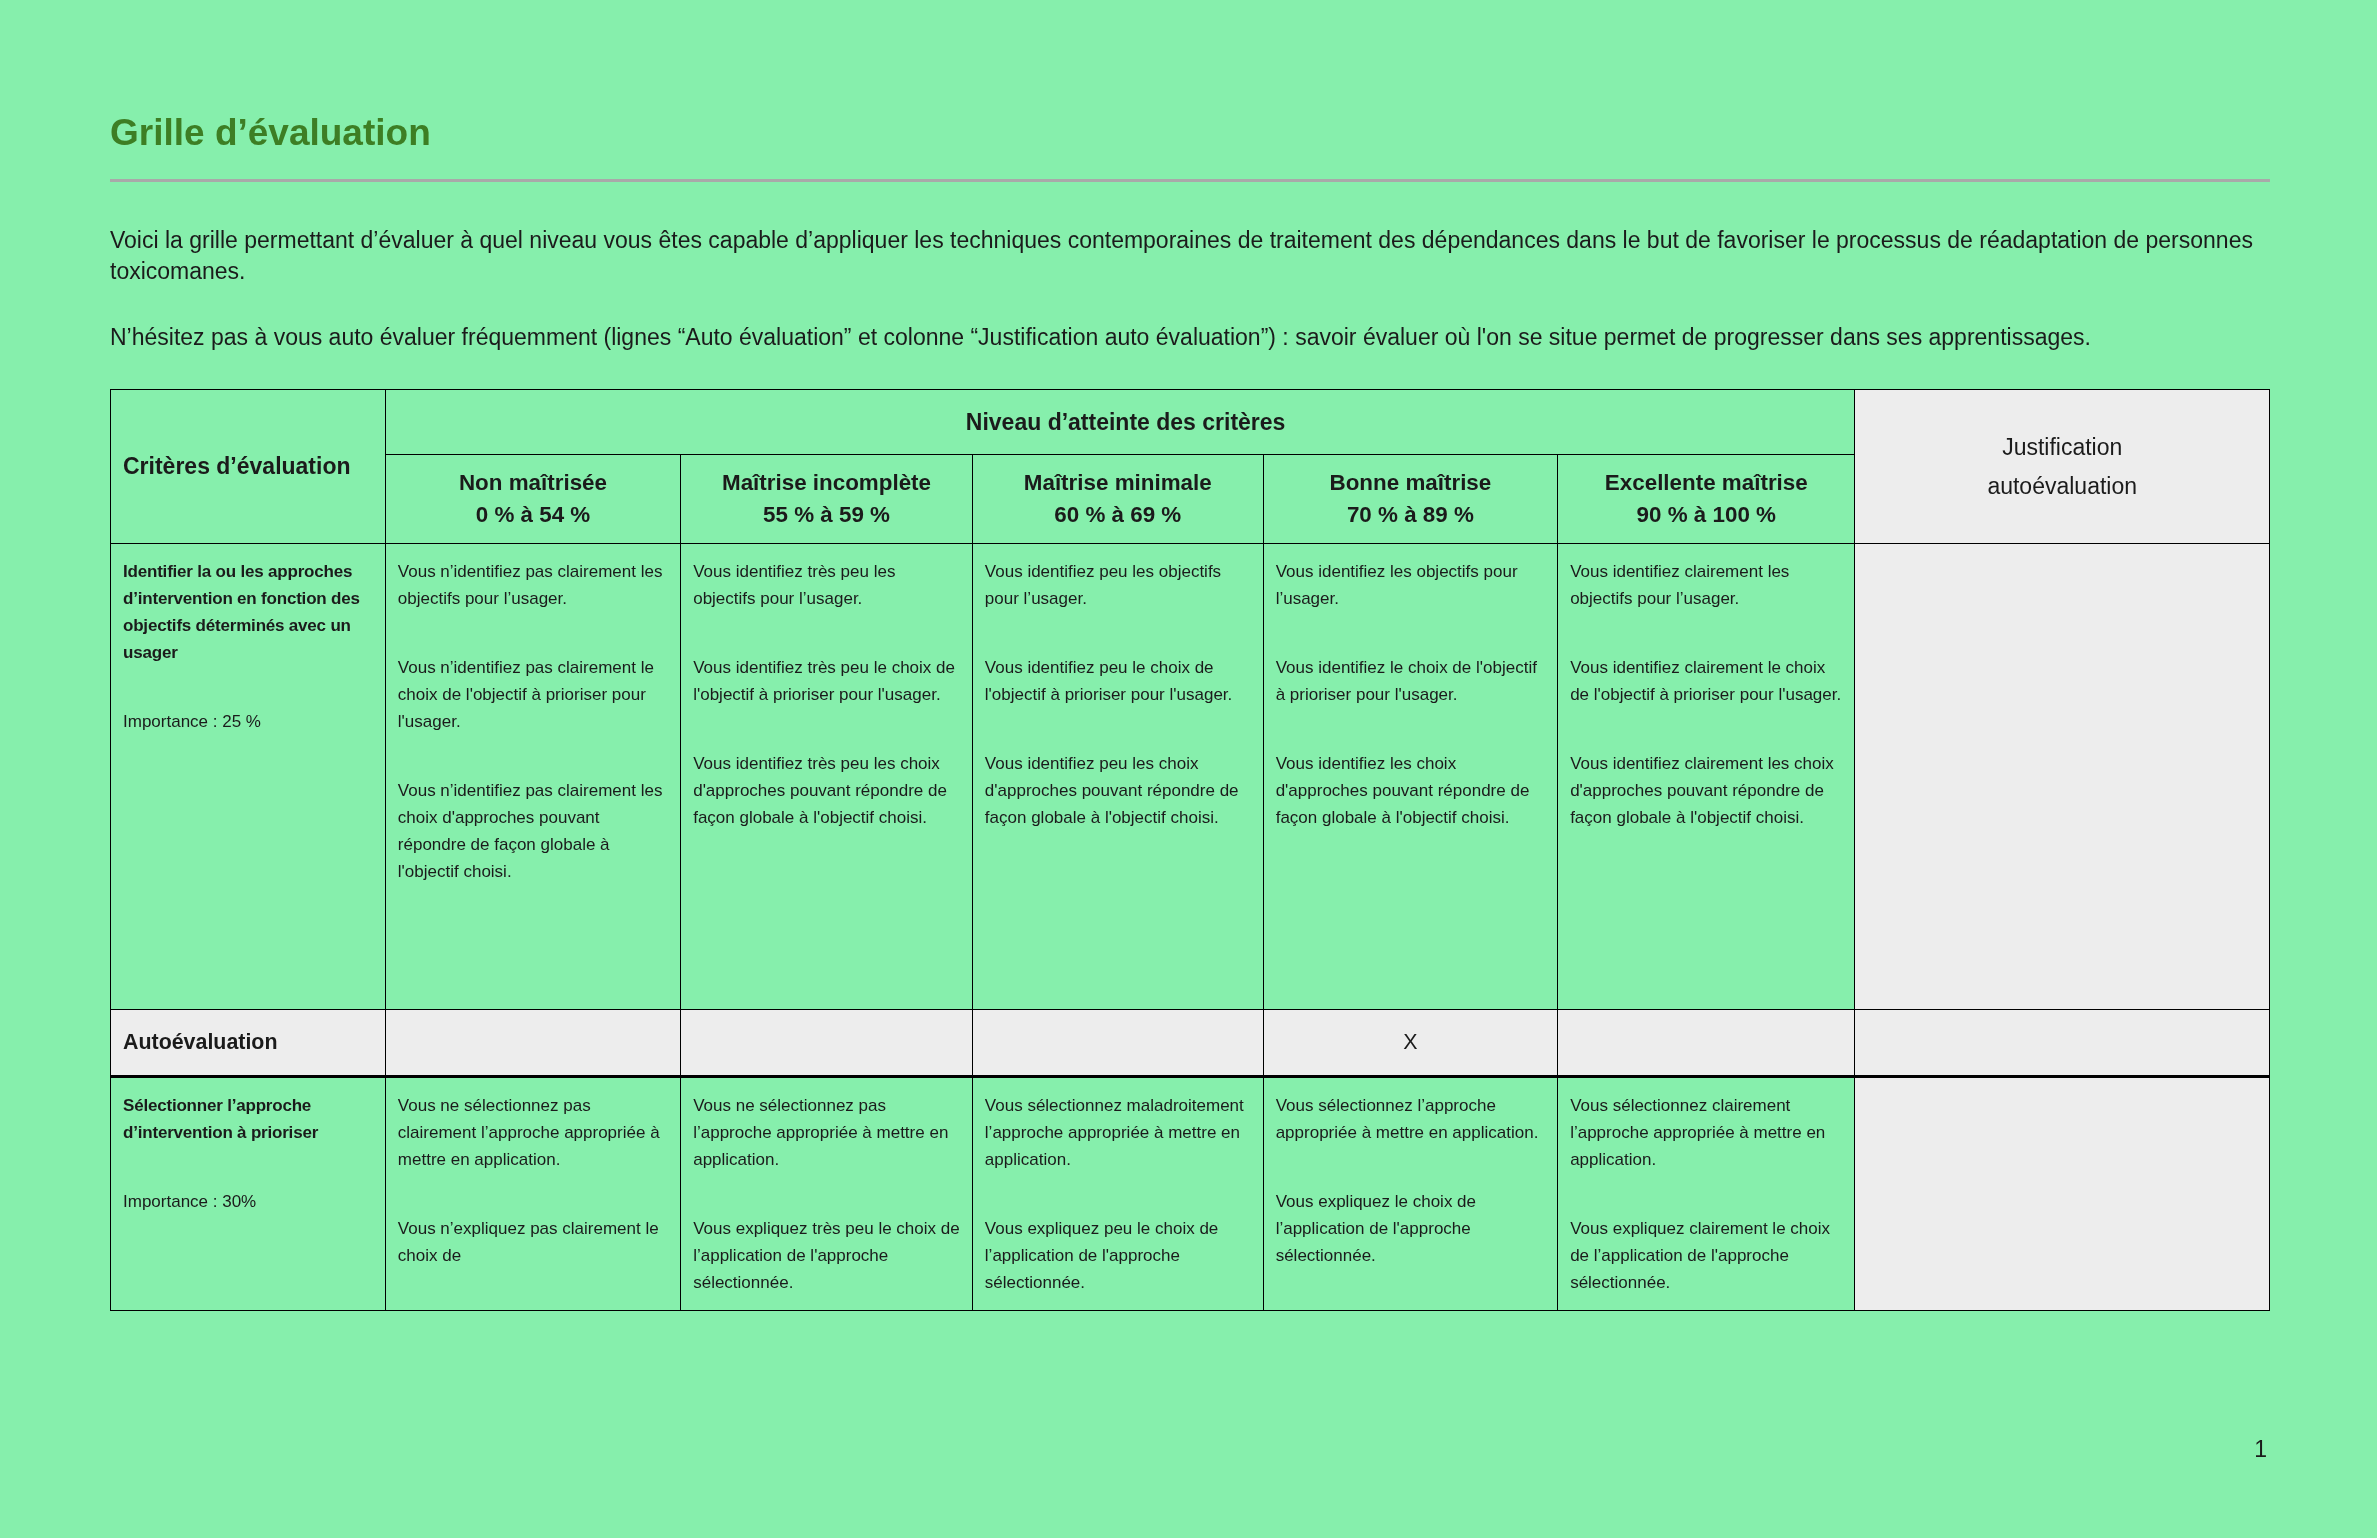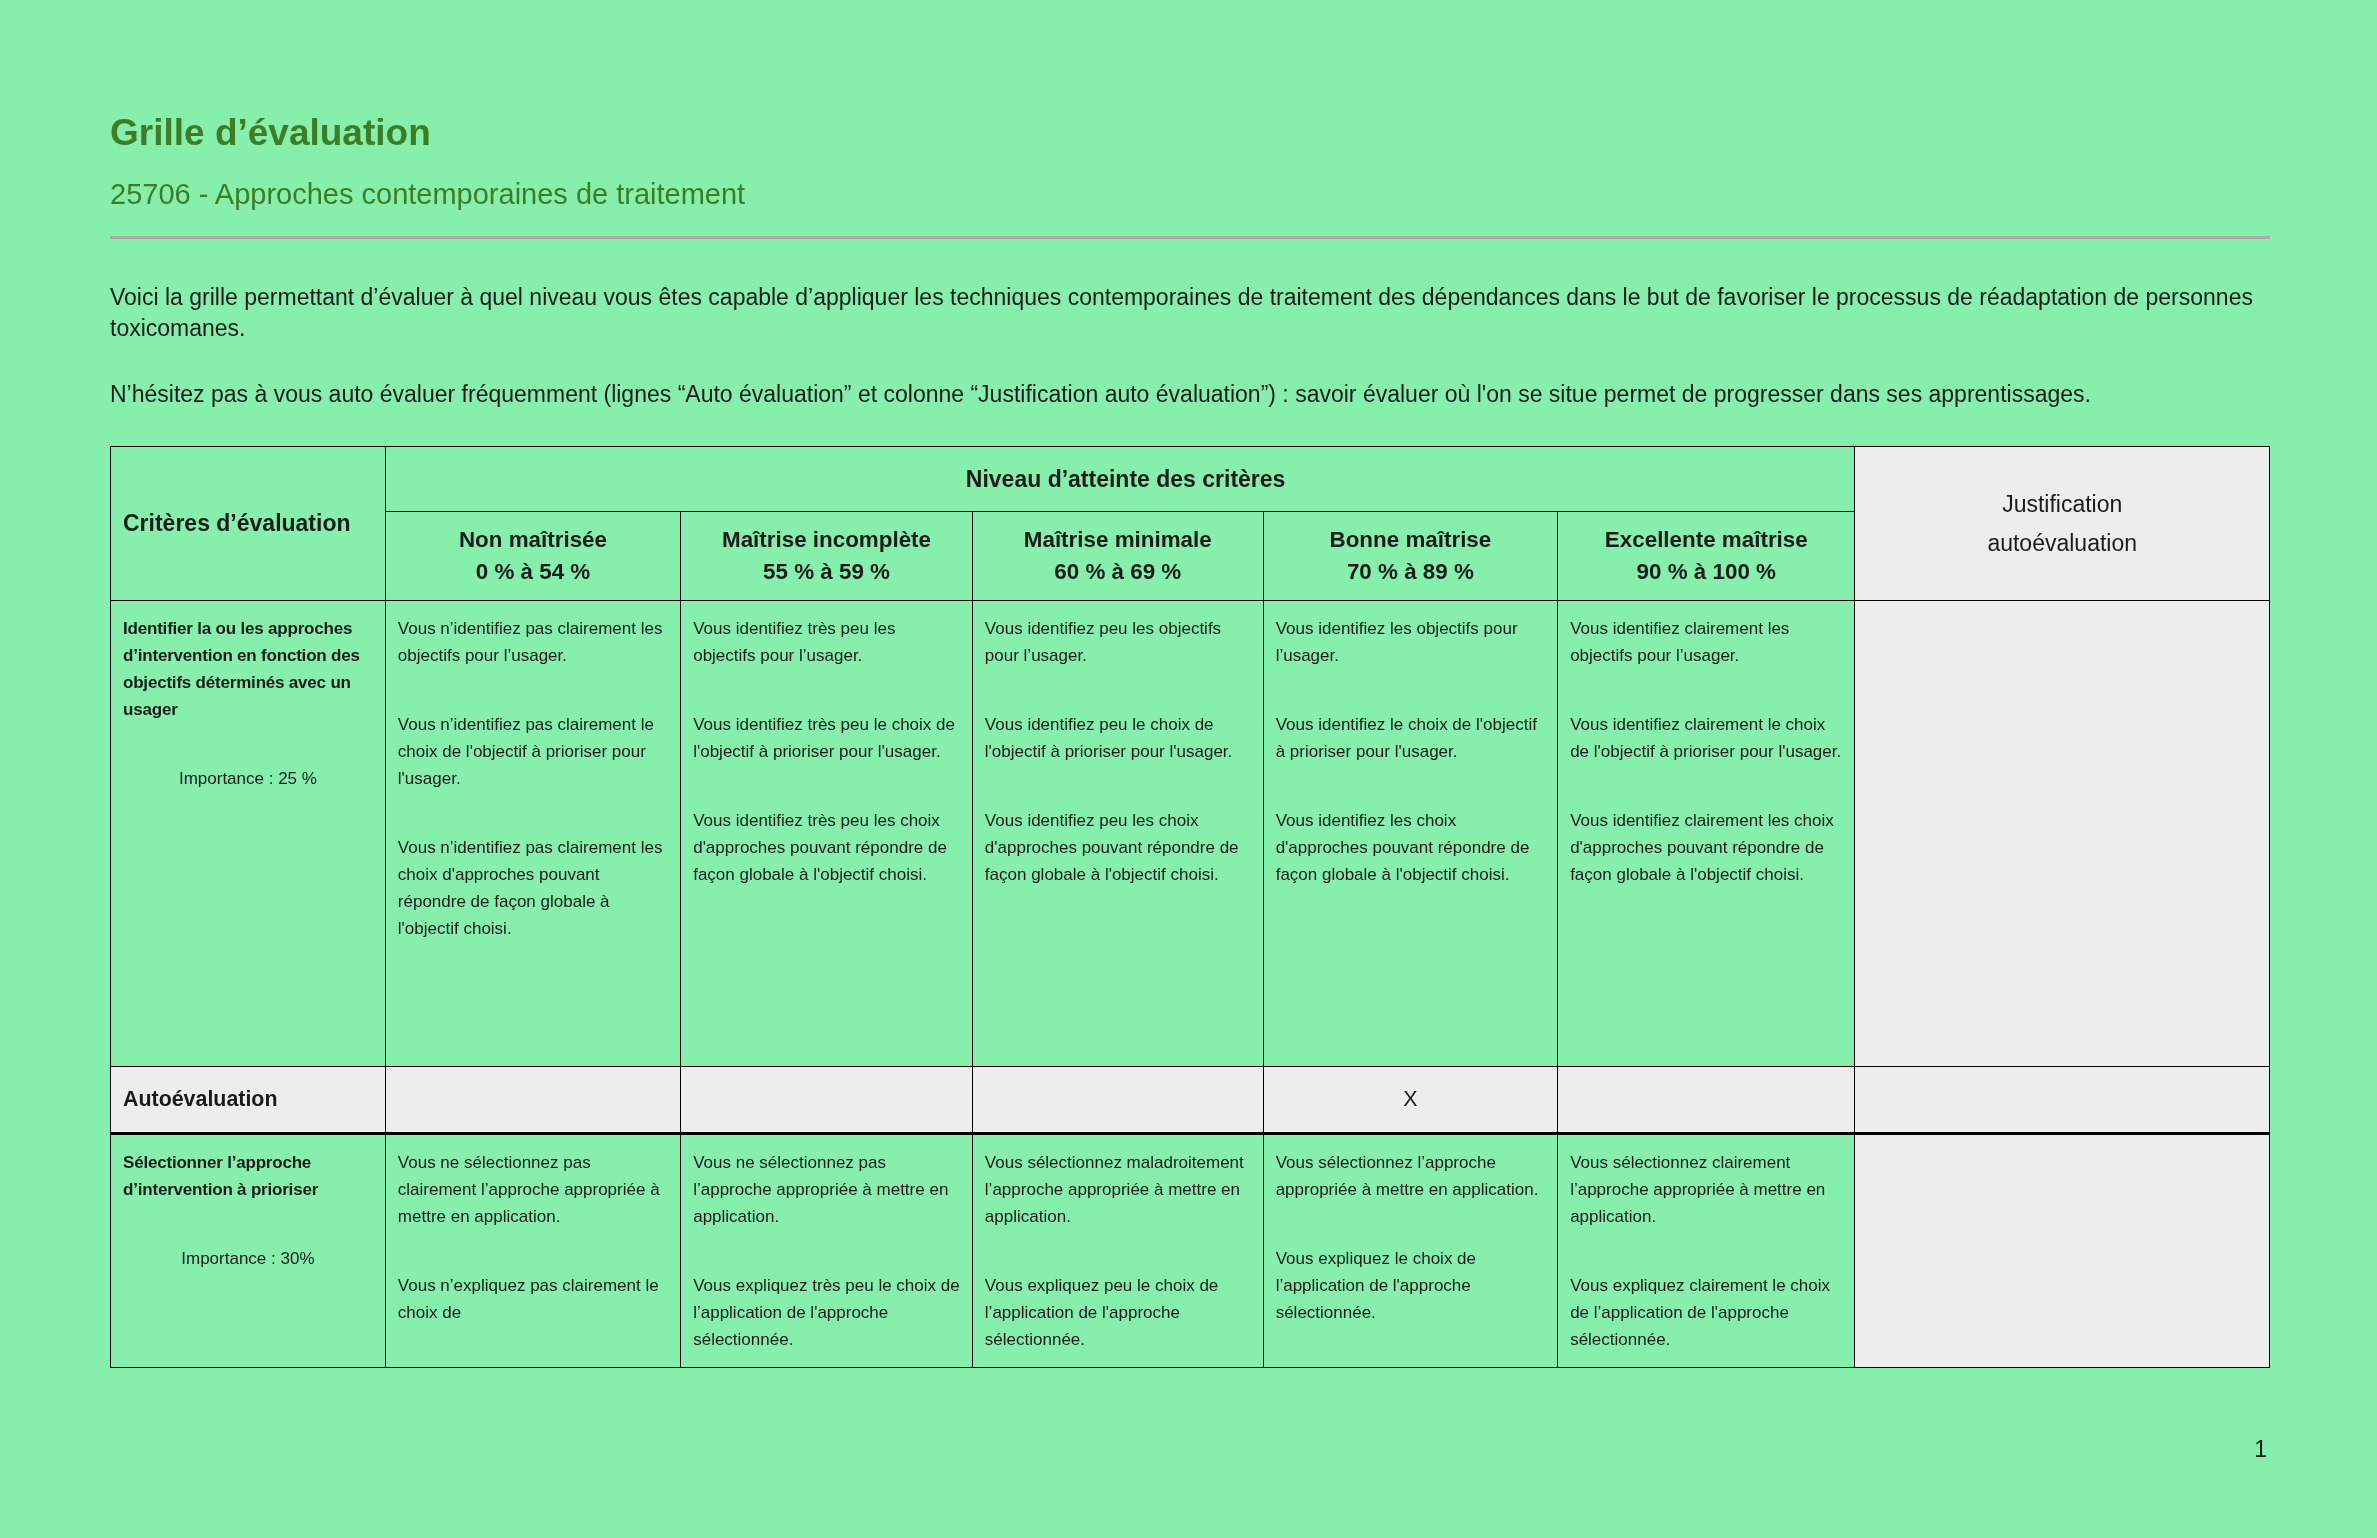--- a/index.html
+++ b/index.html
@@ -28,36 +28,35 @@
   th.level-th{height:89px;text-align:center;vertical-align:middle;
         font-size:22.4px;line-height:32px;font-weight:bold;
         border-bottom:2.8px solid var(--border);}
   th.justif-th{background:var(--gray);vertical-align:middle;text-align:center;
         font-size:23px;line-height:39px;font-weight:normal;border-bottom-width:2.8px;}
   tr.row-tall{height:466px;}
   td.cell{vertical-align:top;padding:14px 12px;font-size:17px;line-height:27px;}
   td.cell p{margin:0;}
   td.cell p + p{margin-top:42px;}
   td.cell p.crit-name{font-weight:bold;letter-spacing:-0.2px;}
-  td.cell p.importance{text-align:center;}
+  td.cell p.importance{}
   td.justif-cell{background:var(--gray);}
   tr.autoeval-row{height:67px;}
   tr.autoeval-row td{background:var(--gray);border-bottom:3.7px solid var(--border);
         vertical-align:middle;font-size:21.4px;}
   td.autoeval-label{font-weight:bold;padding:0 12px;}
   td.autoeval-mark{text-align:center;}
   .pagenum{position:absolute;top:1436px;right:110px;font-size:23px;color:var(--ink);}
 </style>
 </head>
 <body>
 
 <div class="page">
 
   <h1 class="doc-title">Grille d’évaluation</h1>
-  <h2 class="doc-subtitle">25706 - Approches contemporaines de traitement</h2>
   <hr class="rule">
 
   <p class="intro first">Voici la grille permettant d’évaluer à quel niveau vous êtes capable d’appliquer les techniques contemporaines de traitement des dépendances dans le but de favoriser le processus de réadaptation de personnes toxicomanes.</p>
   <p class="intro second">N’hésitez pas à vous auto évaluer fréquemment (lignes “Auto évaluation” et colonne “Justification auto évaluation”) : savoir évaluer où l'on se situe permet de progresser dans ses apprentissages.</p>
 
   <div class="table-clip">
     <table class="grid">
       <colgroup>
         <col style="width:12.73%">
         <col style="width:13.68%">

